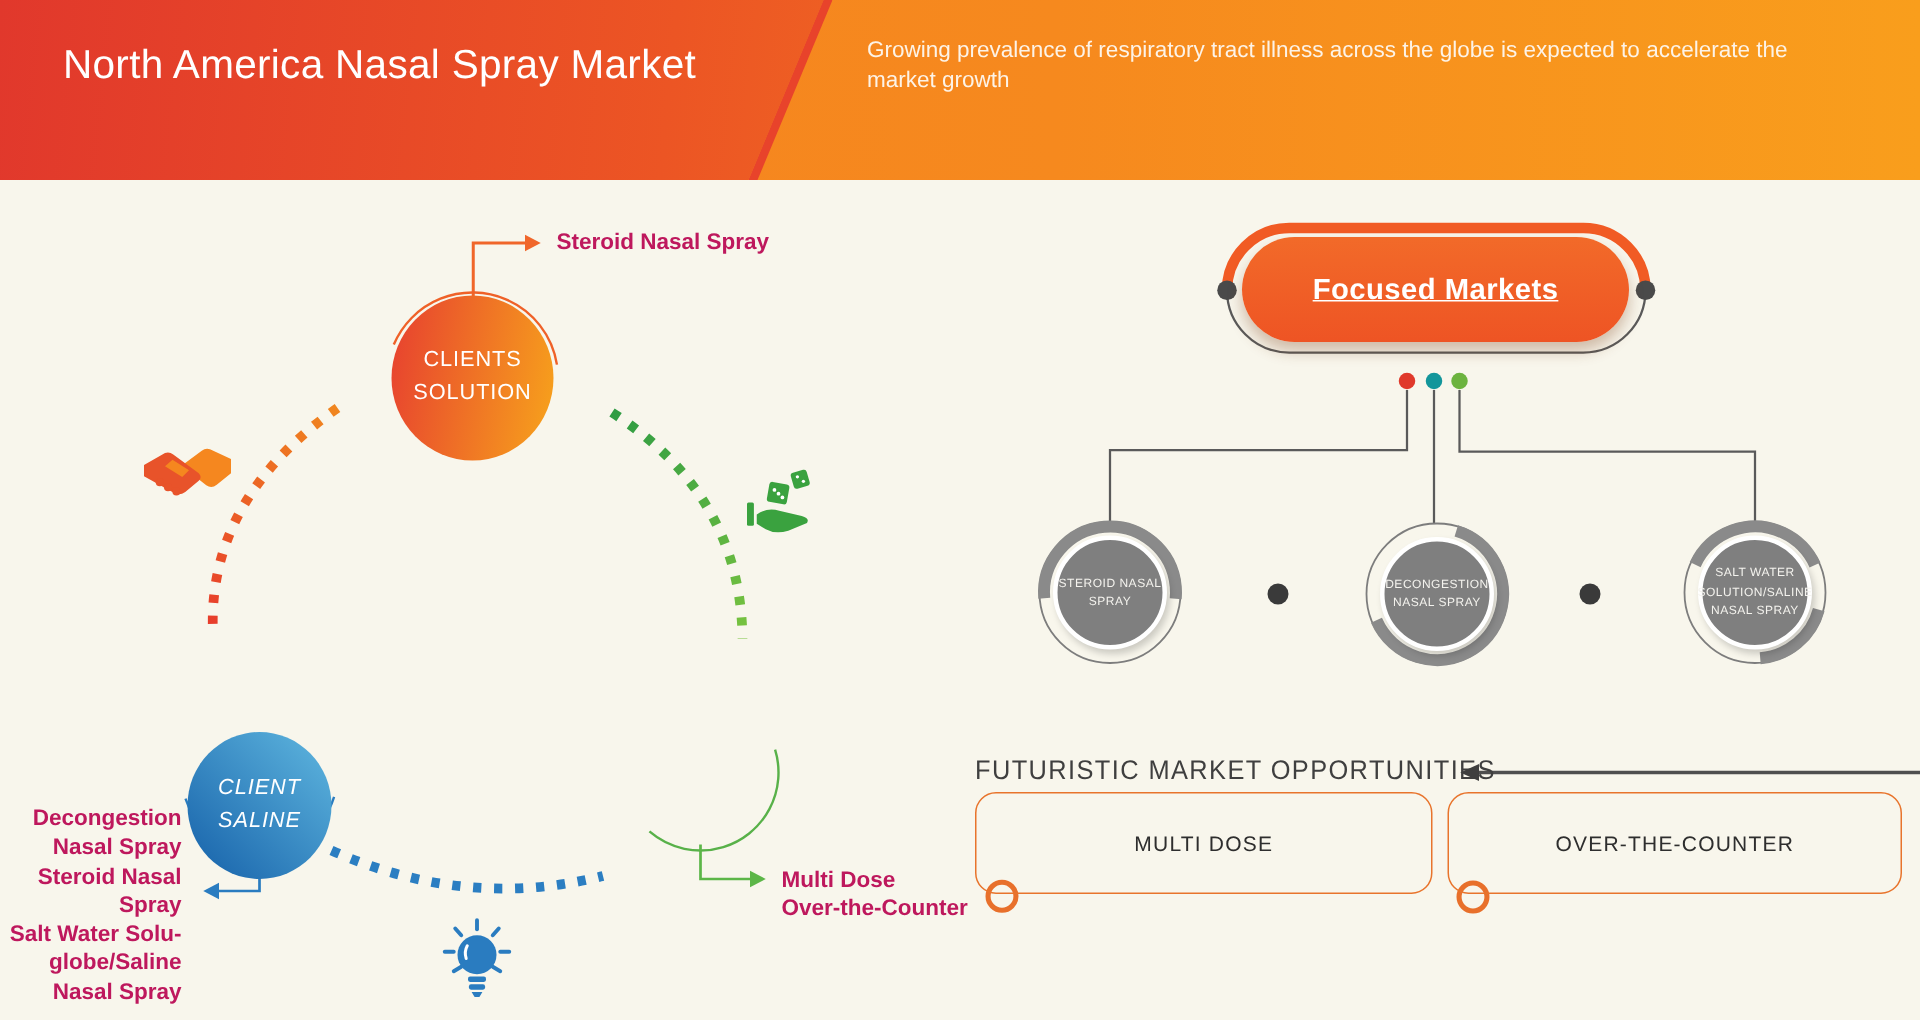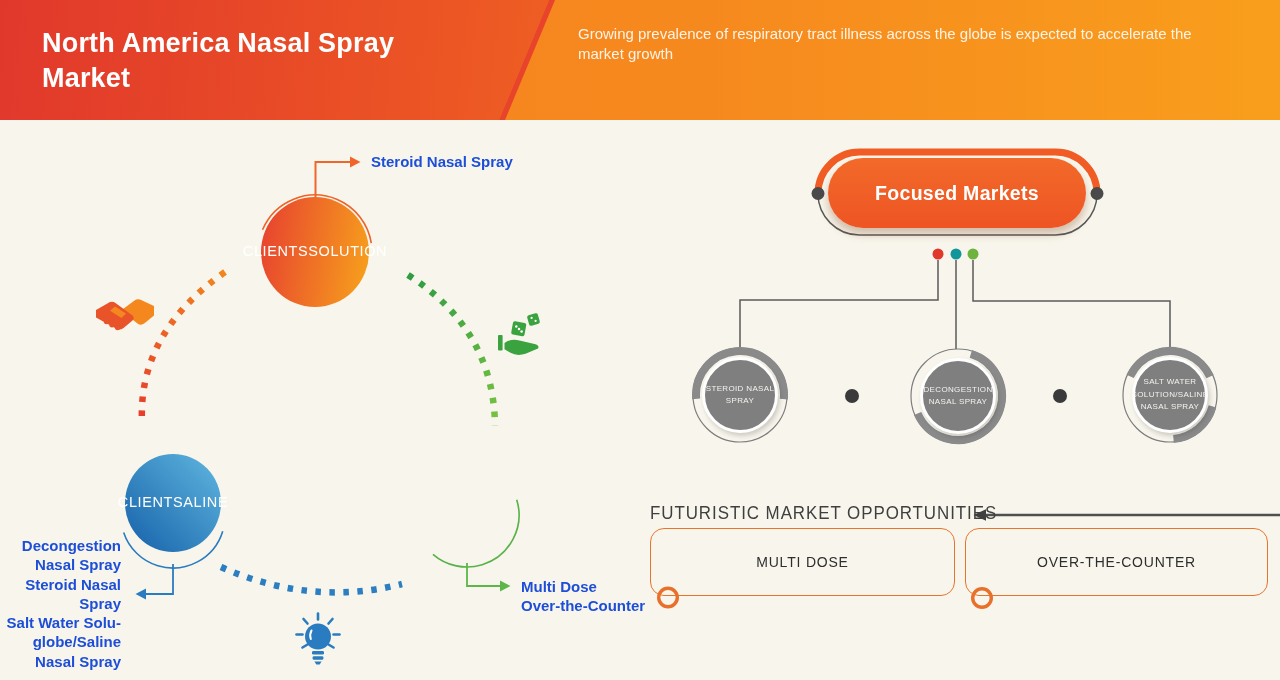--- a/index.html
+++ b/index.html
@@ -10,44 +10,44 @@
   }
   
   .header{position:absolute; top:0; left:0; width:1280px; height:120px;
     background:linear-gradient(90deg,#f58220 0%,#f6891e 55%,#f99e1c 100%);}
   .header-left{position:absolute; inset:0;
     background:linear-gradient(96deg,#e1382c 0%,#ec5524 35%,#f58220 72%,#f9a11b 100%);
     clip-path:polygon(0 0,549px 0,499px 120px,0 120px);}
   .header-slash{position:absolute; inset:0; background:#e8432b;
     clip-path:polygon(549px 0,555px 0,505px 120px,499px 120px);}
   .title{position:absolute; left:42px; top:26px; width:430px;
-    font-size:27px; line-height:1.3; font-weight:700; color:#ffffff; letter-spacing:.2px;}
+    font-size:27px; line-height:1.3; font-weight:400; color:#ffffff; letter-spacing:.2px;}
   .subtitle{position:absolute; left:578px; top:24px; width:655px;
     font-size:15px; line-height:1.34; font-weight:400; color:#fdf3e7;}
   
-  .bubble{position:absolute; border-radius:50%; display:flex; flex-direction:row;
+  .bubble{position:absolute; border-radius:50%; display:flex; flex-direction:column;
     align-items:center; justify-content:center; color:#fff; text-align:center;
     font-size:14.5px; letter-spacing:.6px; line-height:1.5; font-weight:400;}
   .c-orange{left:261px; top:197px; width:108px; height:110px;
     background:linear-gradient(100deg,#e8472e 8%,#f69c1d 92%);}
-  .c-blue{left:125px; top:454px; width:96px; height:98px;
-    background:linear-gradient(225deg,#5cb3dd 5%,#1b67ad 92%);}
+  .c-blue{left:125px; top:488px; width:96px; height:98px;
+    background:linear-gradient(225deg,#5cb3dd 5%,#1b67ad 92%);font-style:italic;}
   .c-green{left:420px; top:466px; width:95px; height:97px;
     background:linear-gradient(100deg,#2c9c40 5%,#8fc73e 95%);}
   
-  .callout{position:absolute; color:#1d4ed8; font-size:15px; font-weight:600; line-height:19.3px;}
+  .callout{position:absolute; color:#be185d; font-size:15px; font-weight:600; line-height:19.3px;}
   .callout-steroid{left:371px; top:152px;}
   .callout-focus{left:5px; top:536px; width:116px; text-align:right;}
   .callout-hotbets{left:521px; top:577px;}
   
   .pill{position:absolute; left:828px; top:158px; width:258px; height:70px;
     border-radius:35px; background:linear-gradient(180deg,#f26a29 0%,#ee5424 100%);
     display:flex; align-items:center; justify-content:center;
     color:#fff; font-size:19.5px; font-weight:700; letter-spacing:.3px;
-    box-shadow:0 6px 10px rgba(120,60,20,.32);}
+    box-shadow:0 6px 10px rgba(120,60,20,.32);text-decoration:underline;}
   
   .gray-node{position:absolute; width:76px; height:76px; box-sizing:border-box;
     border-radius:50%; background:#7f7f7f; border:3px solid #ffffff;
     display:flex; flex-direction:column; align-items:center; justify-content:center;
     color:#f4f3ee; font-size:8px; letter-spacing:.35px; line-height:1.55; text-align:center;
     box-shadow:2px 3px 5px rgba(0,0,0,.18);}
   .gn-1{left:702px; top:357px;} .gn-2{left:920px; top:358px;} .gn-3{left:1132px; top:357px;}
   
   .fmo-heading{position:absolute; left:650px; top:503px; font-size:18px; color:#3f3f3f;
     letter-spacing:1px; font-weight:500; transform:scaleX(.94); transform-origin:left center;}

